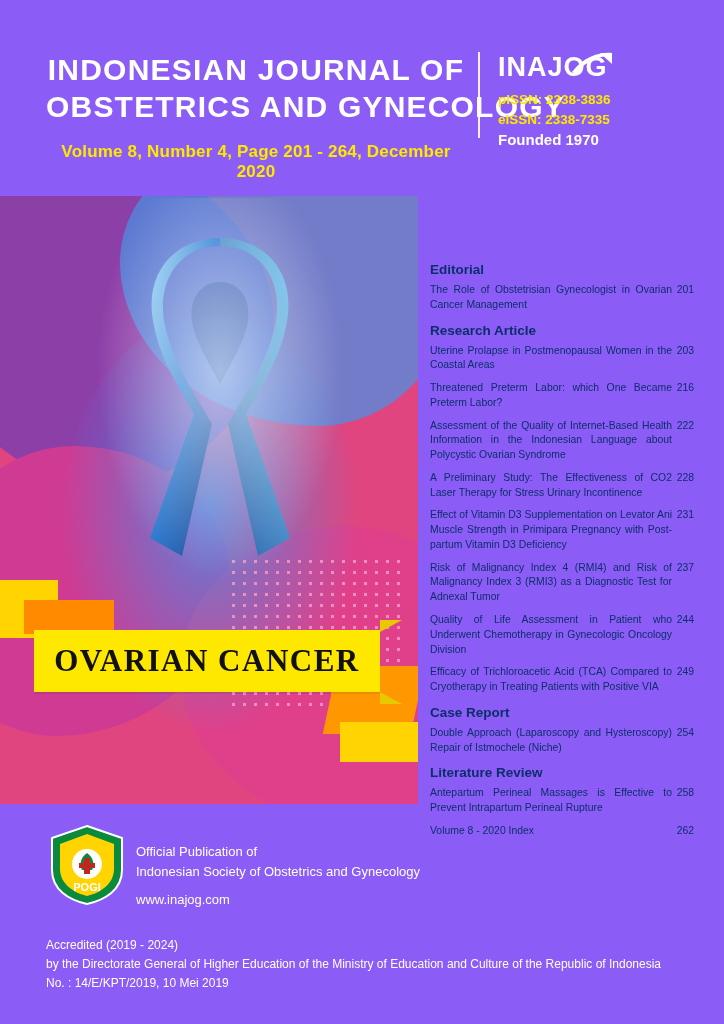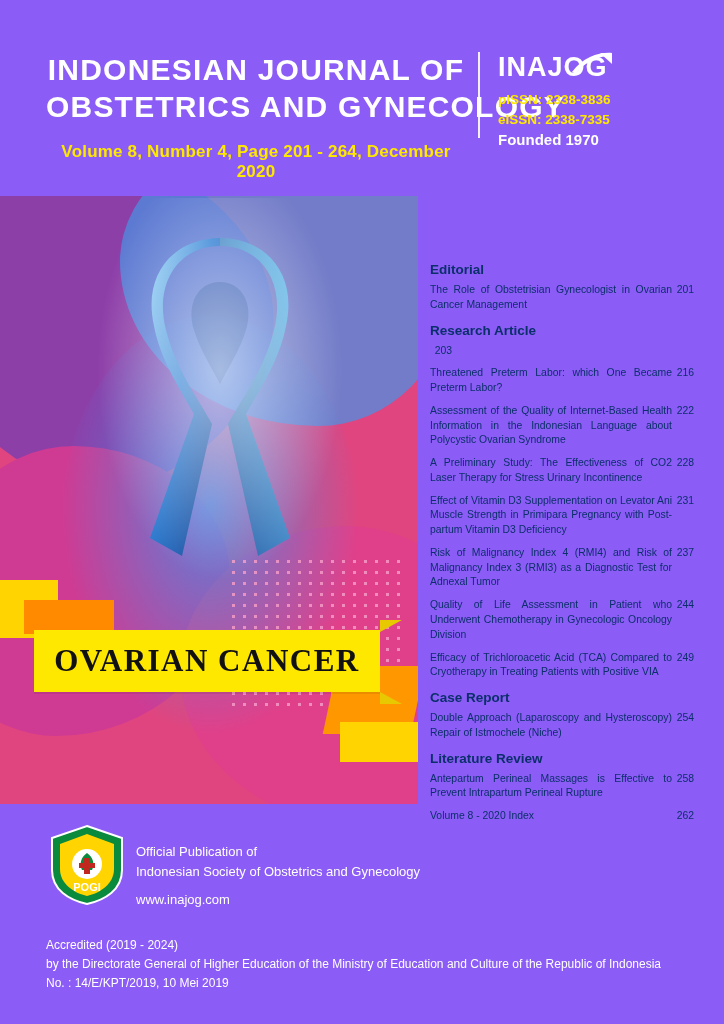--- a/index.html
+++ b/index.html
@@ -396,20 +396,21 @@
   </div>
 
   <div class="toc" id="toc">
       <div class="toc-section">Editorial</div>
       <div class="toc-entry">
         <div class="t">The Role of Obstetrisian Gynecologist in Ovarian Cancer Management</div>
         <div class="p">201</div>
       </div>
       <div class="toc-section">Research Article</div>
       <div class="toc-entry">
+        <div class="t">Uterine Prolapse in Postmenopausal Women in the Coastal Areas</div>
         <div class="p">203</div>
       </div>
       <div class="toc-entry">
         <div class="t">Threatened Preterm Labor: which One Became Preterm Labor?</div>
         <div class="p">216</div>
       </div>
       <div class="toc-entry">
         <div class="t">Assessment of the Quality of Internet-Based Health Information in the Indonesian Language about Polycystic Ovarian Syndrome</div>
         <div class="p">222</div>
       </div>

